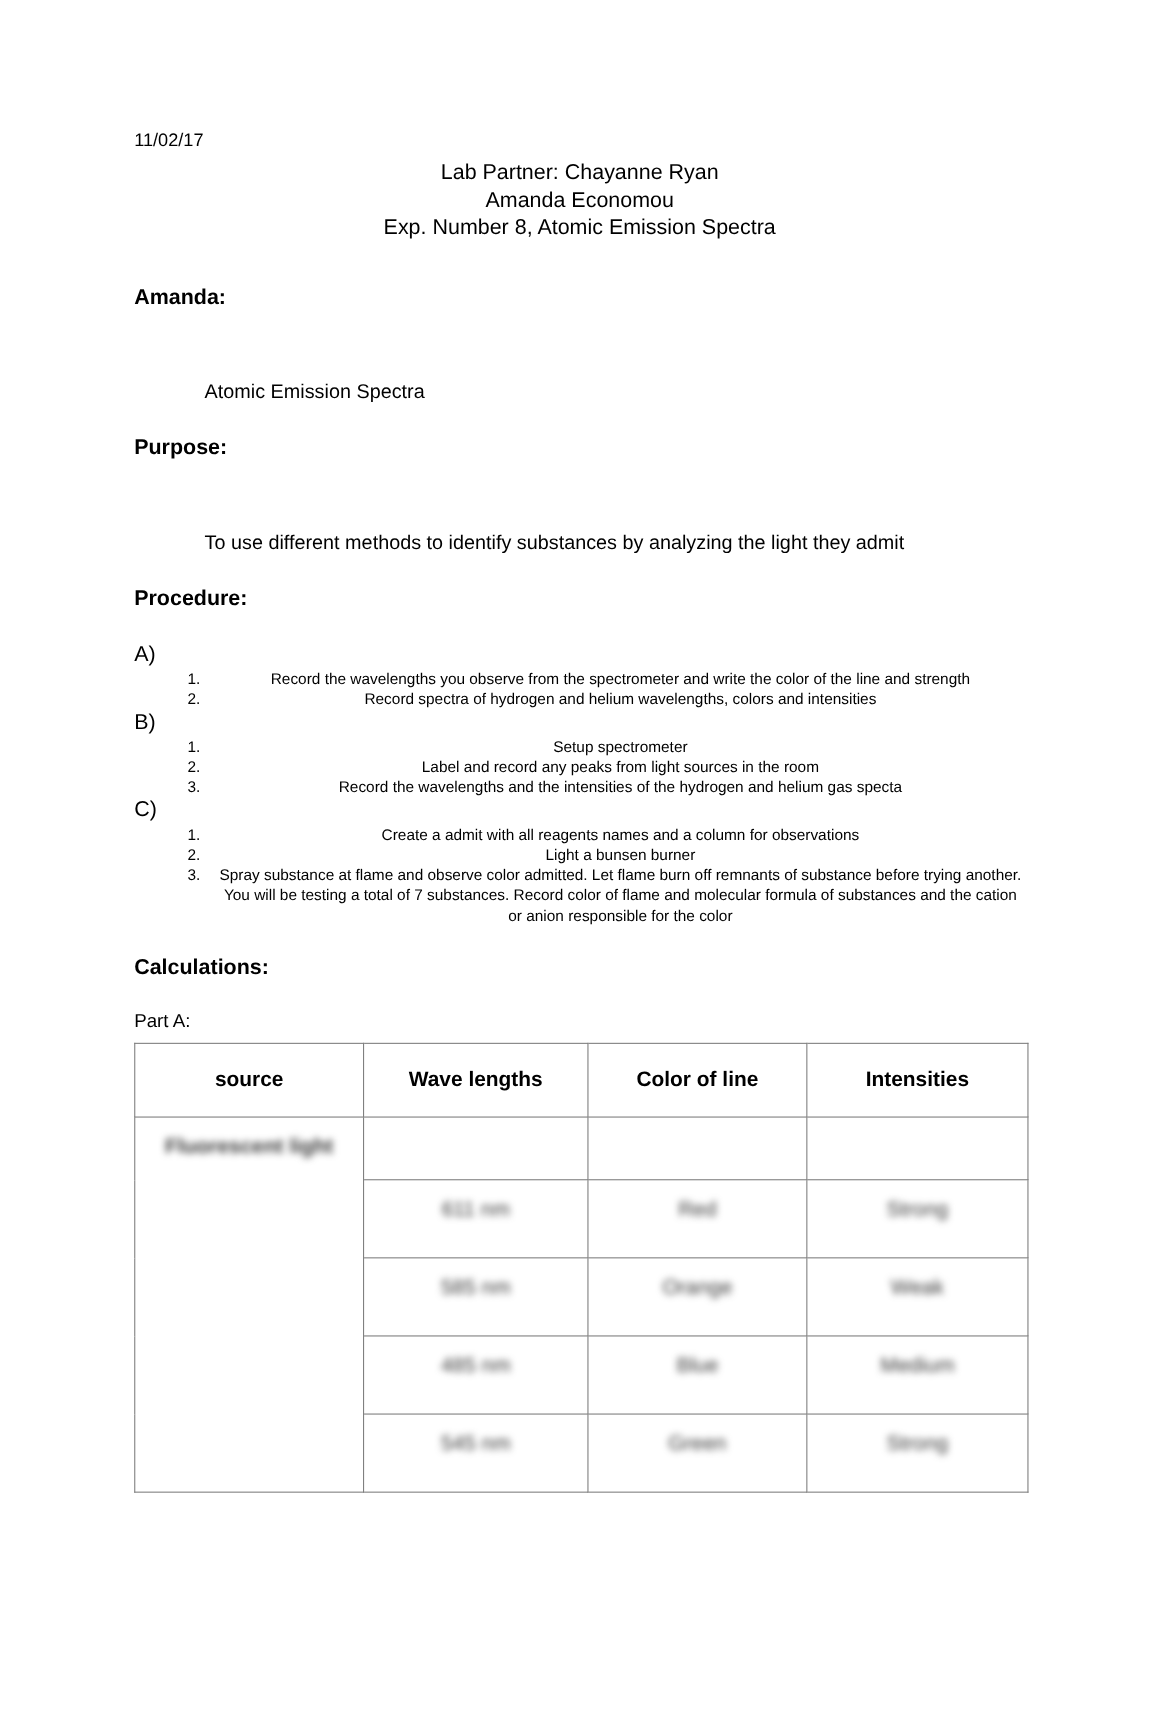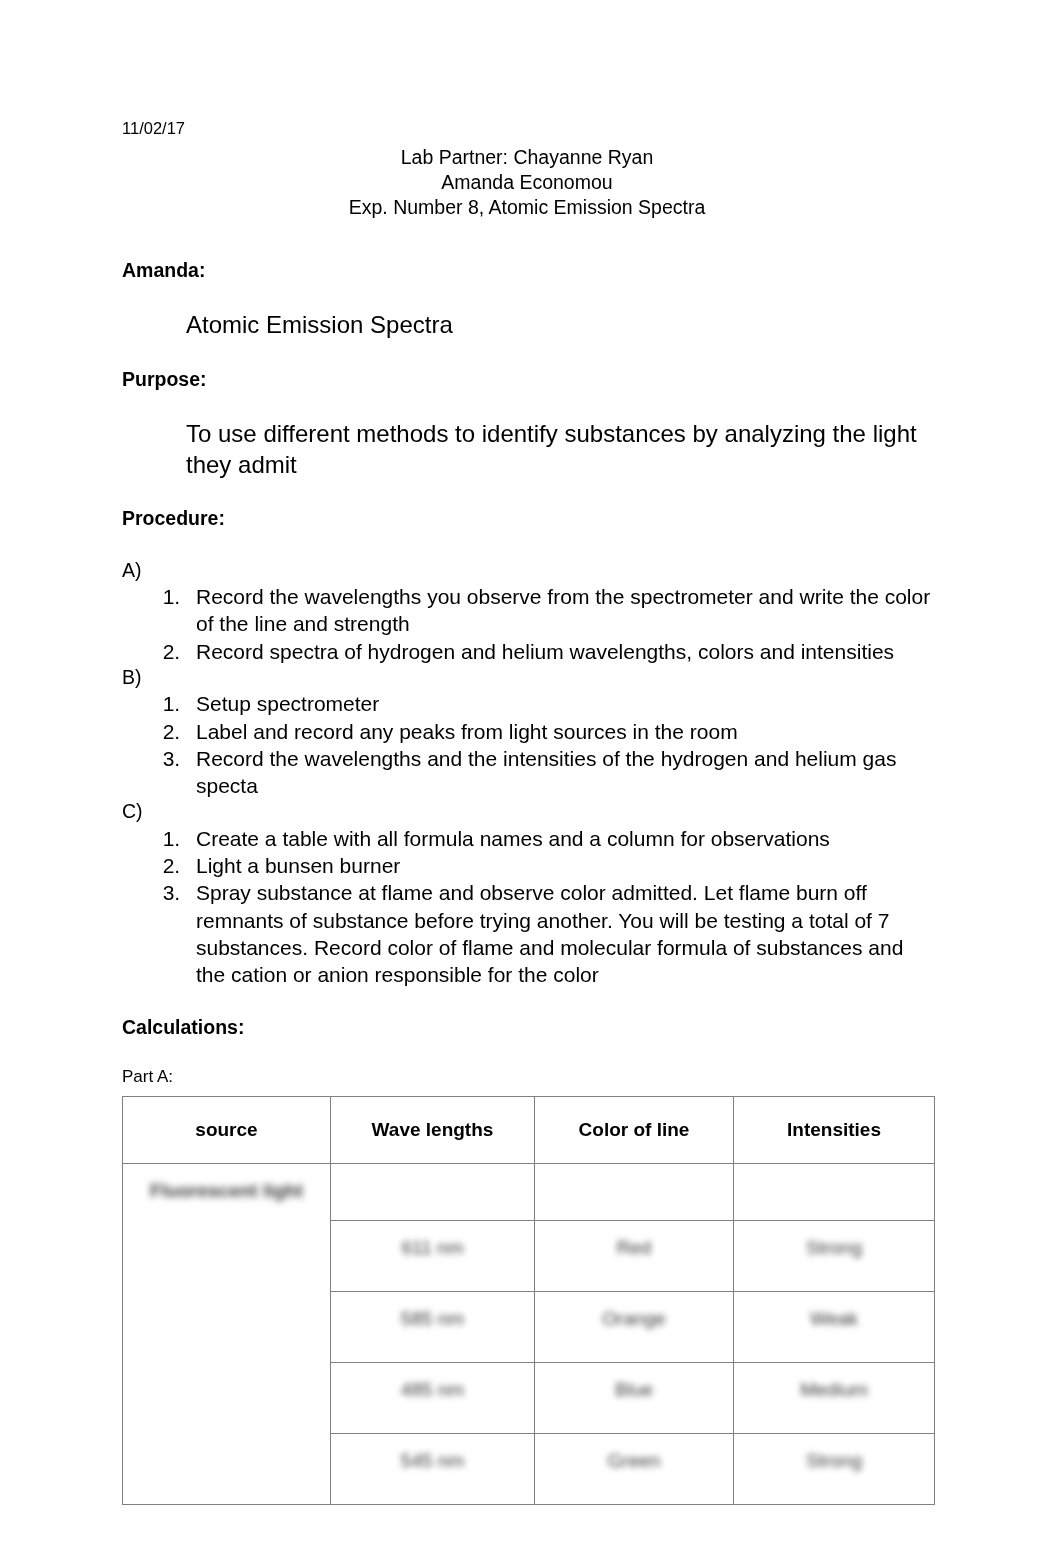--- a/index.html
+++ b/index.html
@@ -40,38 +40,40 @@
     white-space: nowrap;
   }
   .section-head {
     font-weight: bold;
     font-size: 19.5px;
     line-height: 1.3;
     margin: 0;
   }
   .indented {
     margin-left: 64px;
-    font-size: 24px;
-    line-height: 1.3;
+    font-size: 18px;
+    line-height: 1.3;
+    margin-top: 36px;
   }
   .plain {
     font-size: 17px;
     line-height: 1.3;
     margin: 0;
   }
   .list-letter {
     font-size: 19.5px;
     line-height: 1.3;
     margin: 0;
   }
   ol.numlist {
     margin: 0 0 0 0;
     padding-left: 64px;
-    font-size: 21px;
-    line-height: 1.3;
+    font-size: 14px;
+    line-height: 1.3;
+    text-align: center;
   }
   ol.numlist > li {
     margin: 0 0 0 0;
     padding-left: 10px;
   }
   ol.numlist > li > span {
     display: inline;
   }
   .gap-md { height: 26px; }
   .gap-lg { height: 38px; }
@@ -168,21 +170,21 @@
 
     <div class="list-letter">B)</div>
     <ol class="numlist">
       <li><span>Setup spectrometer</span></li>
       <li><span>Label and record any peaks from light sources in the room</span></li>
       <li><span>Record the wavelengths and the intensities of the hydrogen and helium gas specta</span></li>
     </ol>
 
     <div class="list-letter">C)</div>
     <ol class="numlist">
-      <li><span>Create a table with all formula names and a column for observations</span></li>
+      <li><span>Create a admit with all reagents names and a column for observations</span></li>
       <li><span>Light a bunsen burner</span></li>
       <li><span>Spray substance at flame and observe color admitted.  Let flame burn off remnants of substance before trying another.  You will be testing a total of 7 substances.  Record color of flame and molecular formula of substances and the cation or anion responsible for the color</span></li>
     </ol>
 
     <div class="gap-md"></div>
 
     <div class="section-head">Calculations:</div>
 
     <div class="gap-md"></div>
 

